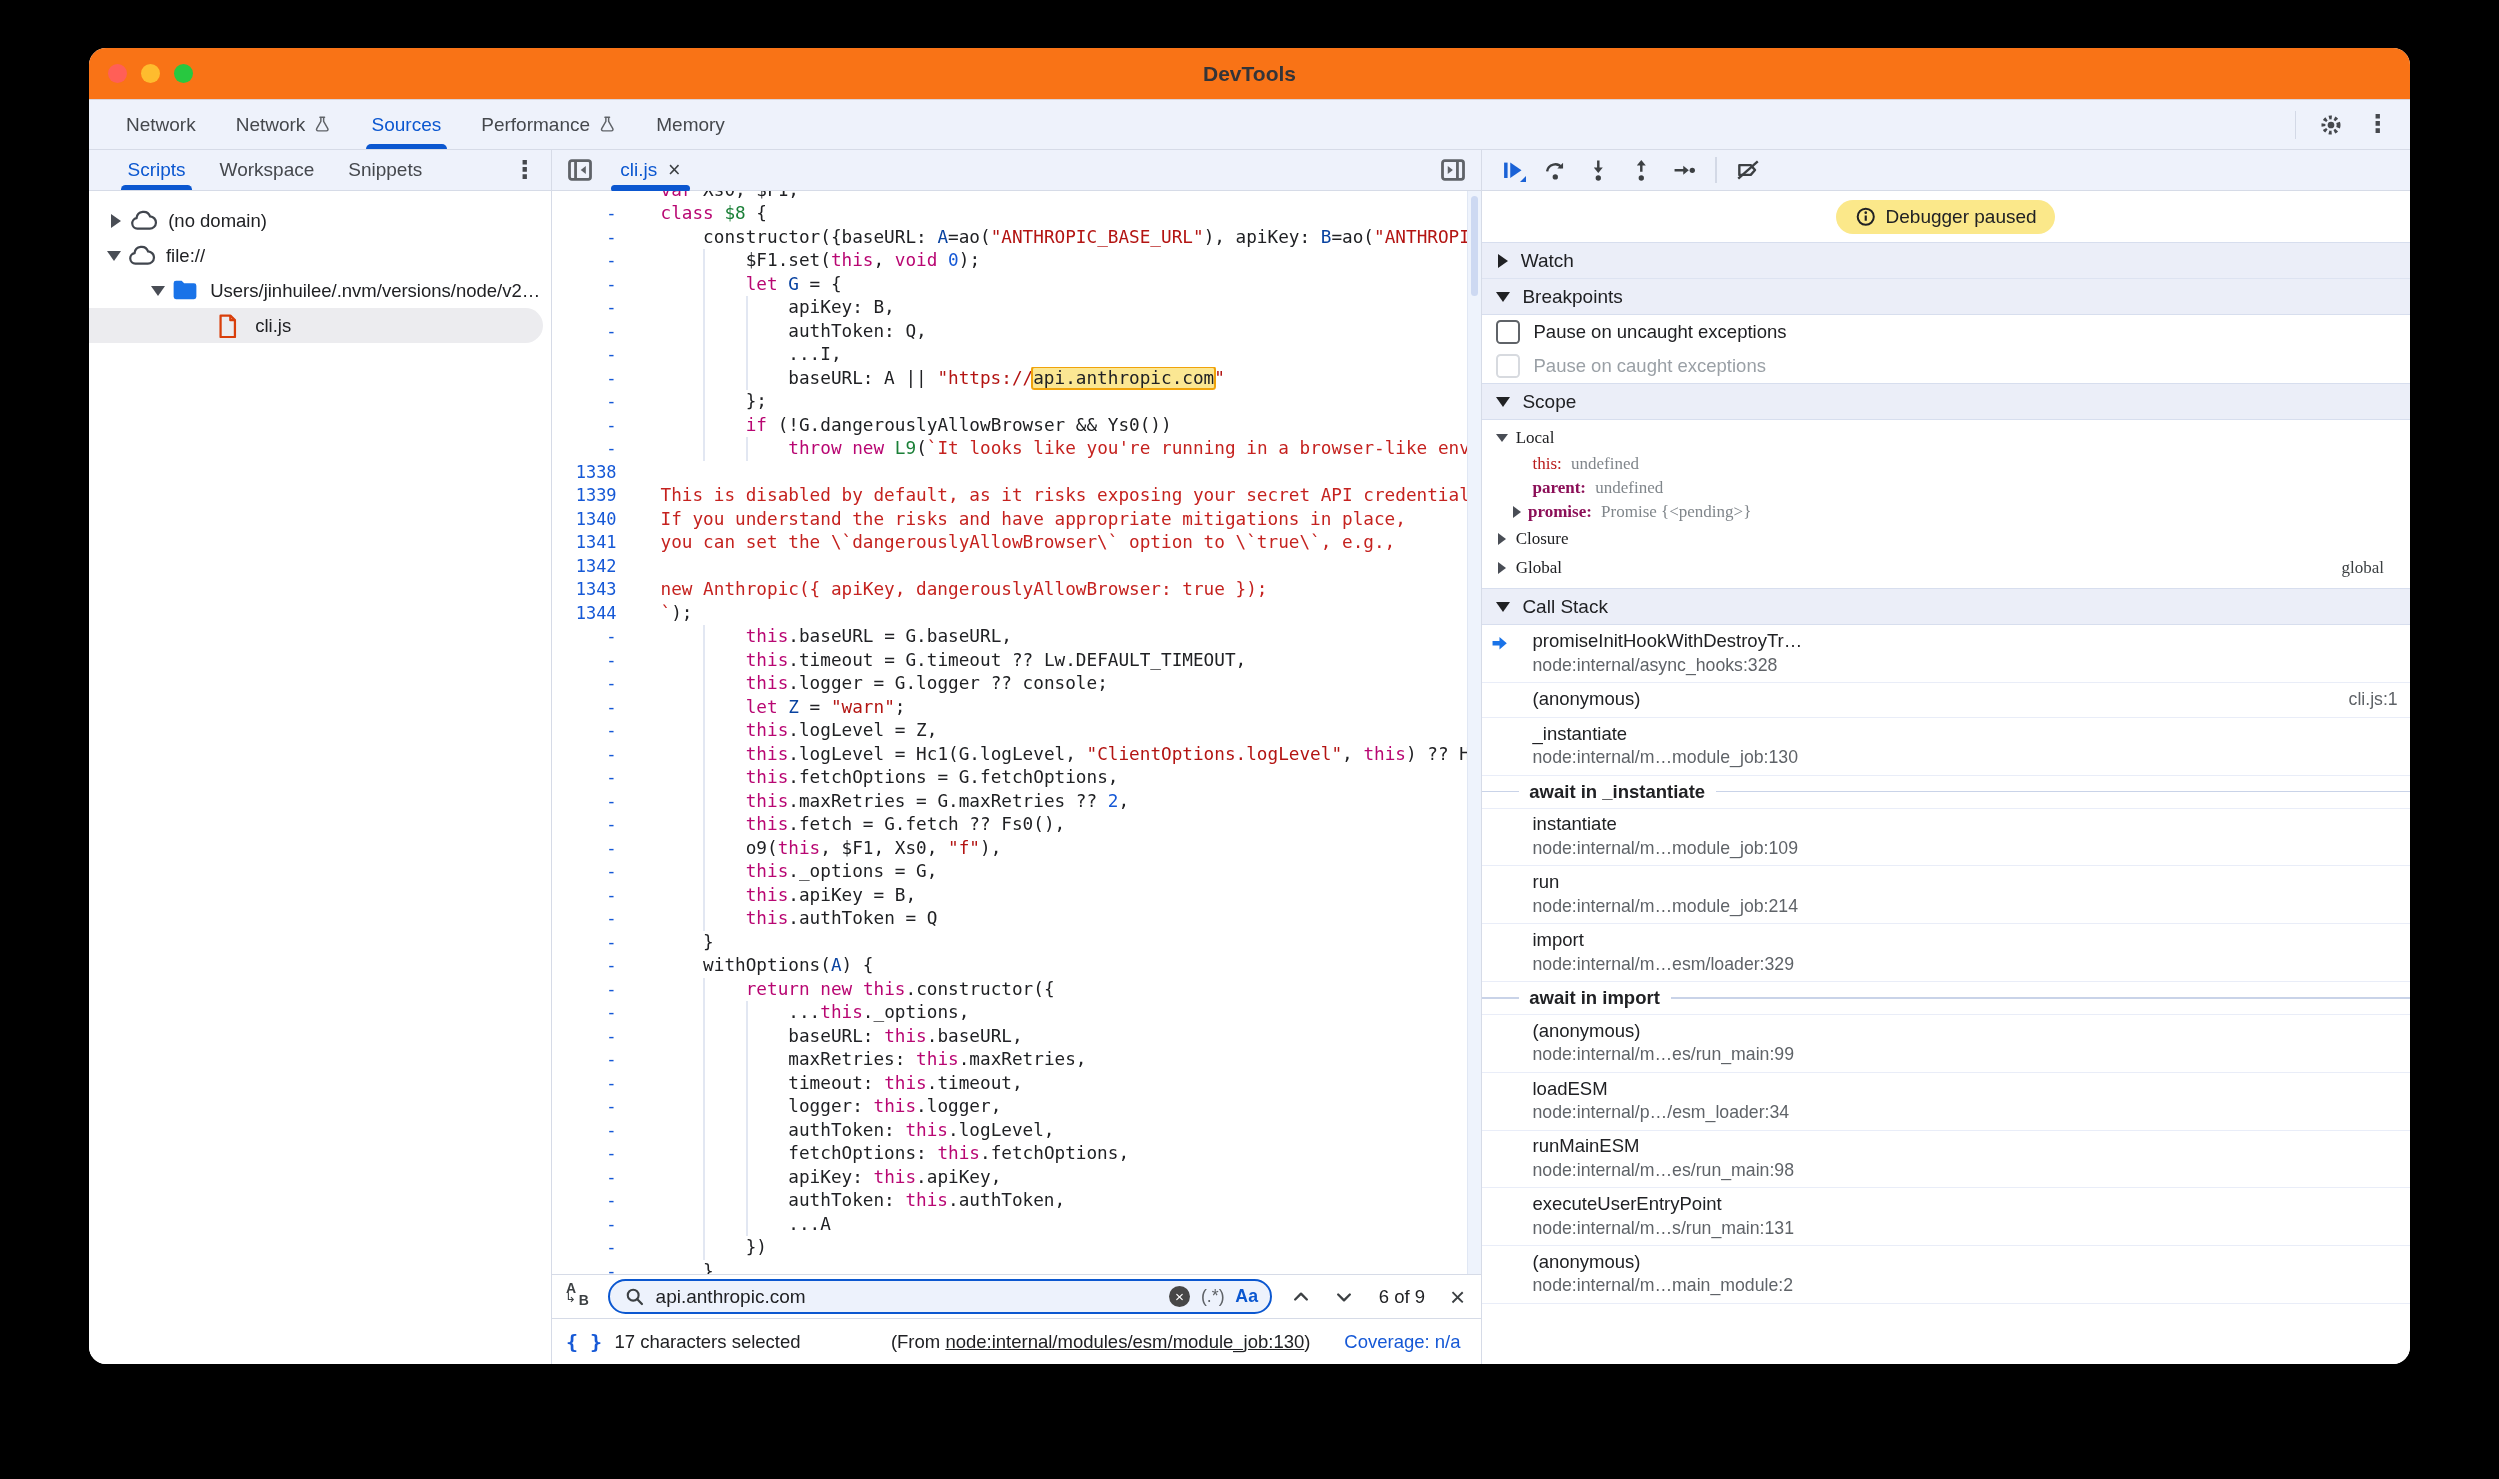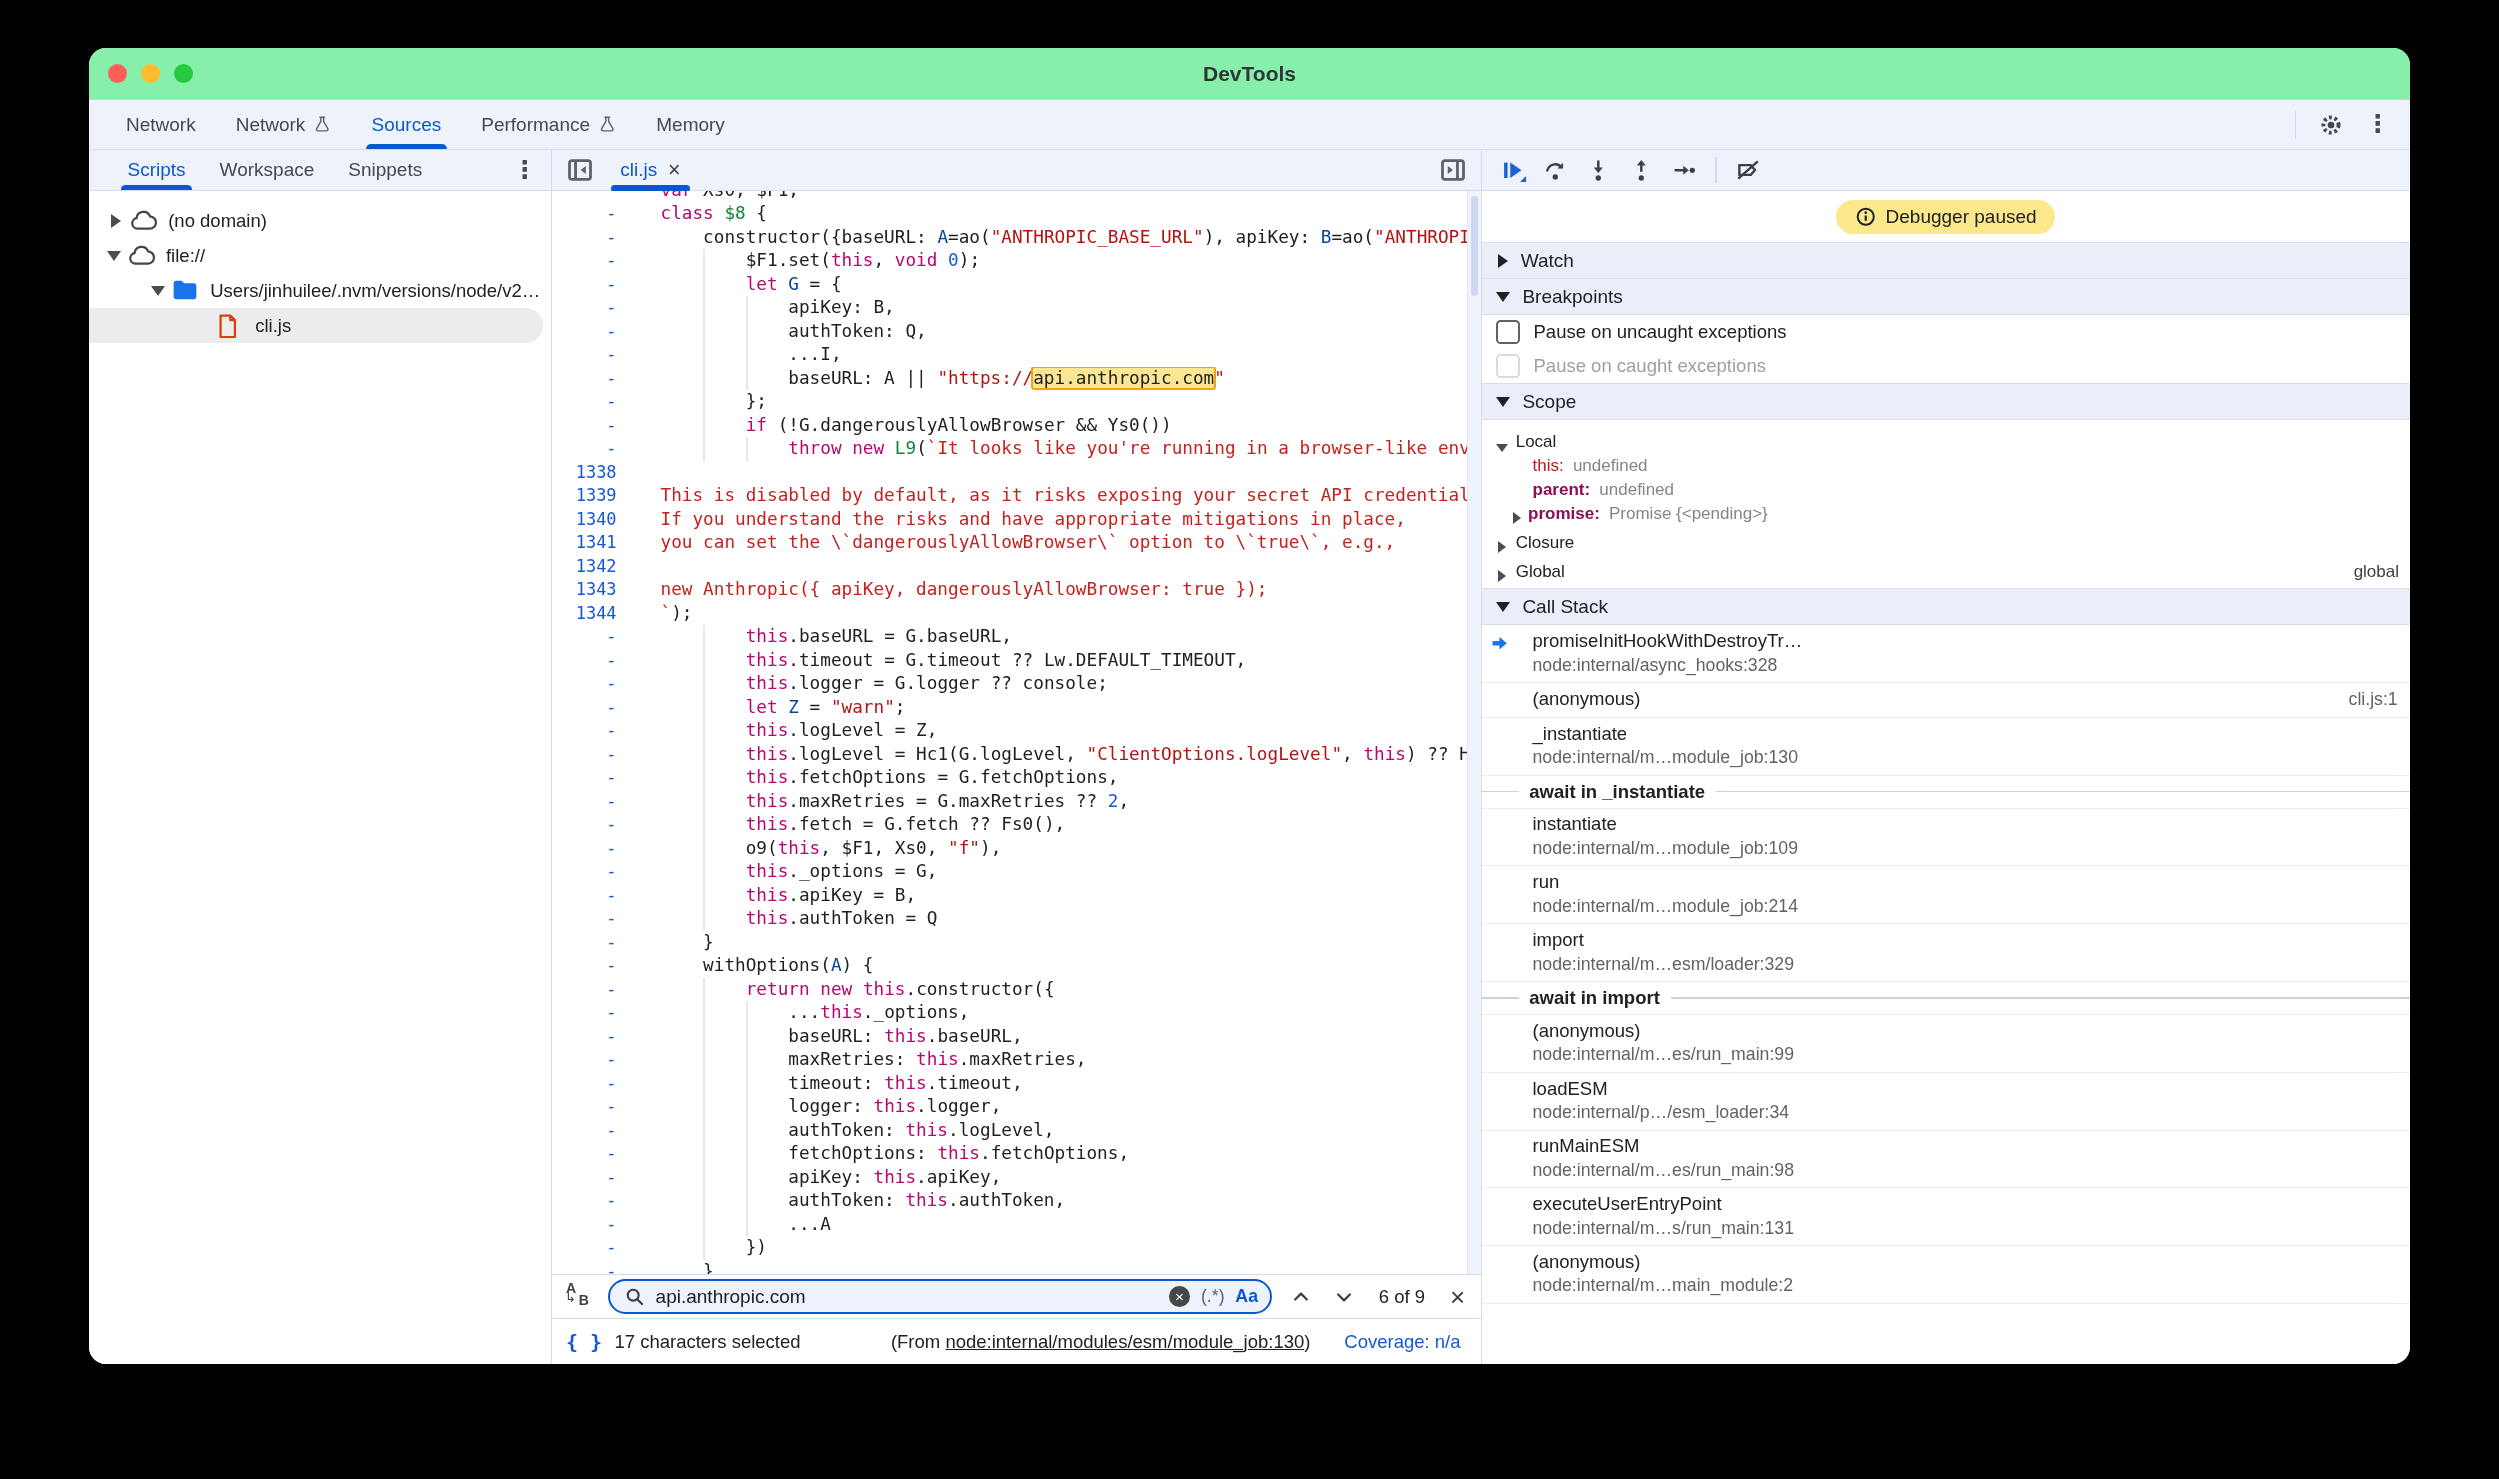--- a/index.html
+++ b/index.html
@@ -2,21 +2,21 @@
 <html style="font-size:12.3px"><head>
 <meta charset="utf-8">
 <style>
   html,body{margin:0;padding:0;width:2500px;height:1479px;overflow:hidden;background:#000;
     font-family:"Liberation Sans","DejaVu Sans",sans-serif;}
   .stage{position:relative;width:2500px;height:1479px;background:#000;}
   .window{position:absolute;left:89px;top:48px;width:2321px;height:1316px;background:#fff;
     border-radius:17px;overflow:hidden;display:flex;flex-direction:column;box-shadow:0 31px 108px rgba(0,0,0,.6);}
 
   
-  .titlebar{height:51px;flex:0 0 auto;background:#86efac;border-bottom:1.5px solid #d9d3d9;
+  .titlebar{height:51px;flex:0 0 auto;background:#f97316;border-bottom:1.5px solid #d9d3d9;
     display:flex;align-items:center;justify-content:center;position:relative;}
   .lights{position:absolute;left:18.5px;top:0;height:100%;display:flex;align-items:center;gap:14px;}
   .light{width:19px;height:19px;border-radius:50%;}
   .wtitle{font-size:21px;font-weight:700;color:#343438;}
 
   
   .toolbar{height:49px;flex:0 0 auto;background:#eef2fb;border-bottom:1.5px solid #d6dbe7;
     display:flex;align-items:stretch;padding-left:17px;}
   #main-tabs{display:flex;align-items:stretch;}
   .main-tab{display:flex;align-items:center;gap:7.7px;padding:0 20px;font-size:19px;color:#45484d;position:relative;}
@@ -115,21 +115,21 @@
   .secband{background:#ebeef8;border-top:1.5px solid #d7deee;border-bottom:1.5px solid #d7deee;flex:0 0 auto;}
   .secrow{height:35px;display:flex;align-items:center;gap:12.3px;padding:0 12.3px;font-size:19px;color:#202124;}
   .secrow + .secrow{border-top:0.8px solid #dde3f1;}
   .sec-tri-r{width:0;height:0;border-left:10.8px solid #202124;border-top:7px solid transparent;border-bottom:7px solid transparent;margin-left:4.6px;}
   .sec-tri-d{width:0;height:0;border-top:10.8px solid #202124;border-left:7px solid transparent;border-right:7px solid transparent;margin-left:2.3px;}
   .chkrow{height:34px;display:flex;align-items:center;gap:14px;padding:0 14px;font-size:18.5px;color:#202124;flex:0 0 auto;}
   .cb{width:20px;height:20px;border:2.3px solid #5f6368;border-radius:4.6px;flex:0 0 auto;}
   .chkrow.disabled .cb{border-color:#d7dadf;}
   .chkrow.disabled .cbl{color:#9aa0a6;}
   #scope-rows{padding:3.1px 0 6.2px;flex:0 0 auto;}
-  .srow{display:flex;align-items:flex-end;font-family:Liberation Sans, sans-serif;font-size:17px;color:#202124;padding-right:11px;}
+  .srow{display:flex;align-items:center;font-family:Liberation Serif, serif;font-size:17px;color:#202124;padding-right:26px;}
   .srow.group{height:29px;}
   .srow.prop{height:24px;padding-left:51px;}
   .srow .sarr{width:28px;display:flex;justify-content:center;margin-left:6.2px;}
   .srow.prop .sarr{width:21.5px;margin-left:-26px;}
   .stri-r{width:0;height:0;border-left:8.5px solid #494d55;border-top:6.2px solid transparent;border-bottom:6.2px solid transparent;}
   .stri-d{width:0;height:0;border-top:8.5px solid #494d55;border-left:6.2px solid transparent;border-right:6.2px solid transparent;}
   .pname{color:#b91c1c;} .pname.special{color:#8b0e57;font-weight:700;}
   .pval{color:#80868b;margin-left:9.2px;}
   .sright{margin-left:auto;color:#3c4043;}
   .frames{flex:1;min-height:0;overflow:hidden;}

